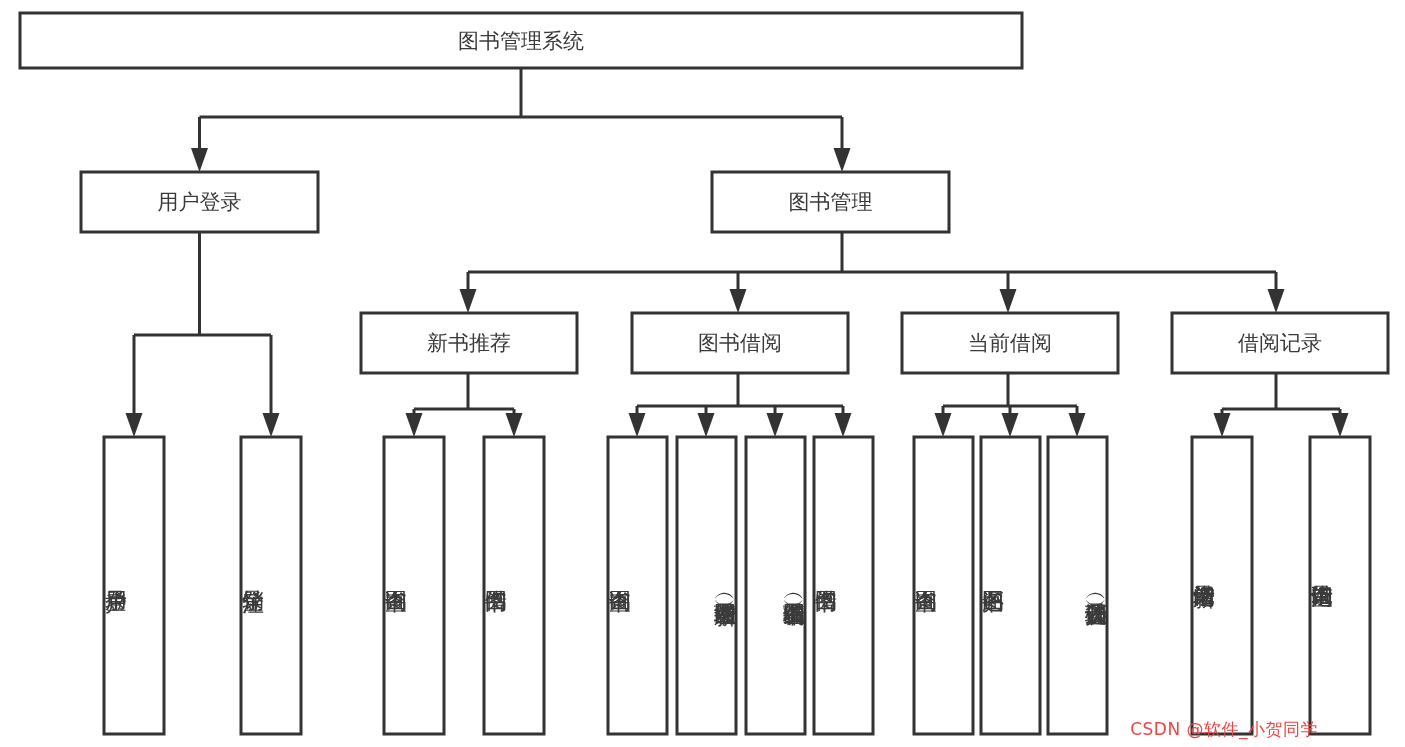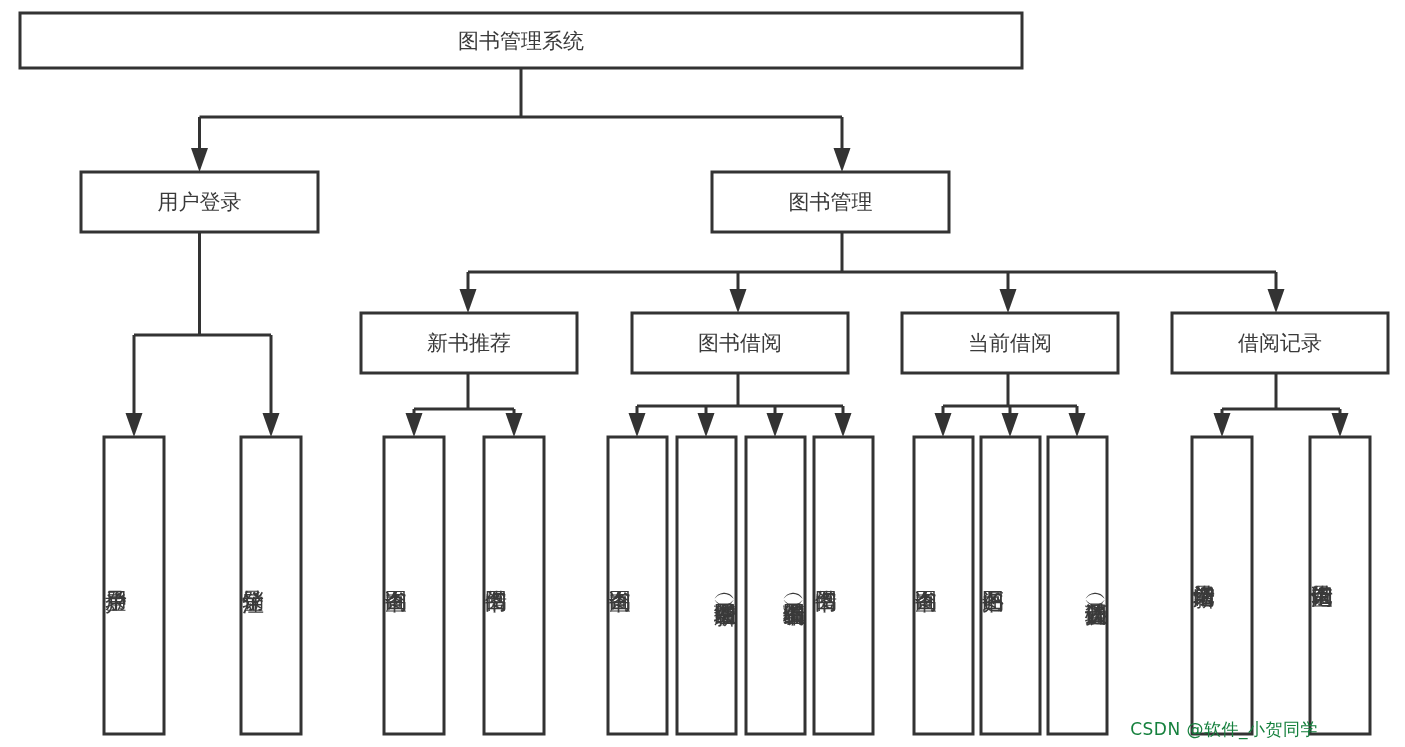--- a/index.html
+++ b/index.html
@@ -47,21 +47,21 @@
     fill: #3a3a3a;
     text-anchor: middle;
     dominant-baseline: middle;
   }
   .watermark {
     position: absolute;
     right: 8px;
     bottom: 6px;
     font-family: "DejaVu Sans", "Liberation Sans", sans-serif;
     font-size: 17px;
-    color: #15803d;
+    color: #ef4444;
     white-space: nowrap;
     letter-spacing: 0.5px;
     pointer-events: none;
   }
   .vert-label {
     position: absolute;
     writing-mode: vertical-rl;
     text-orientation: upright;
     font-family: "DejaVu Sans", "Liberation Sans", sans-serif;
     font-size: 22px;

